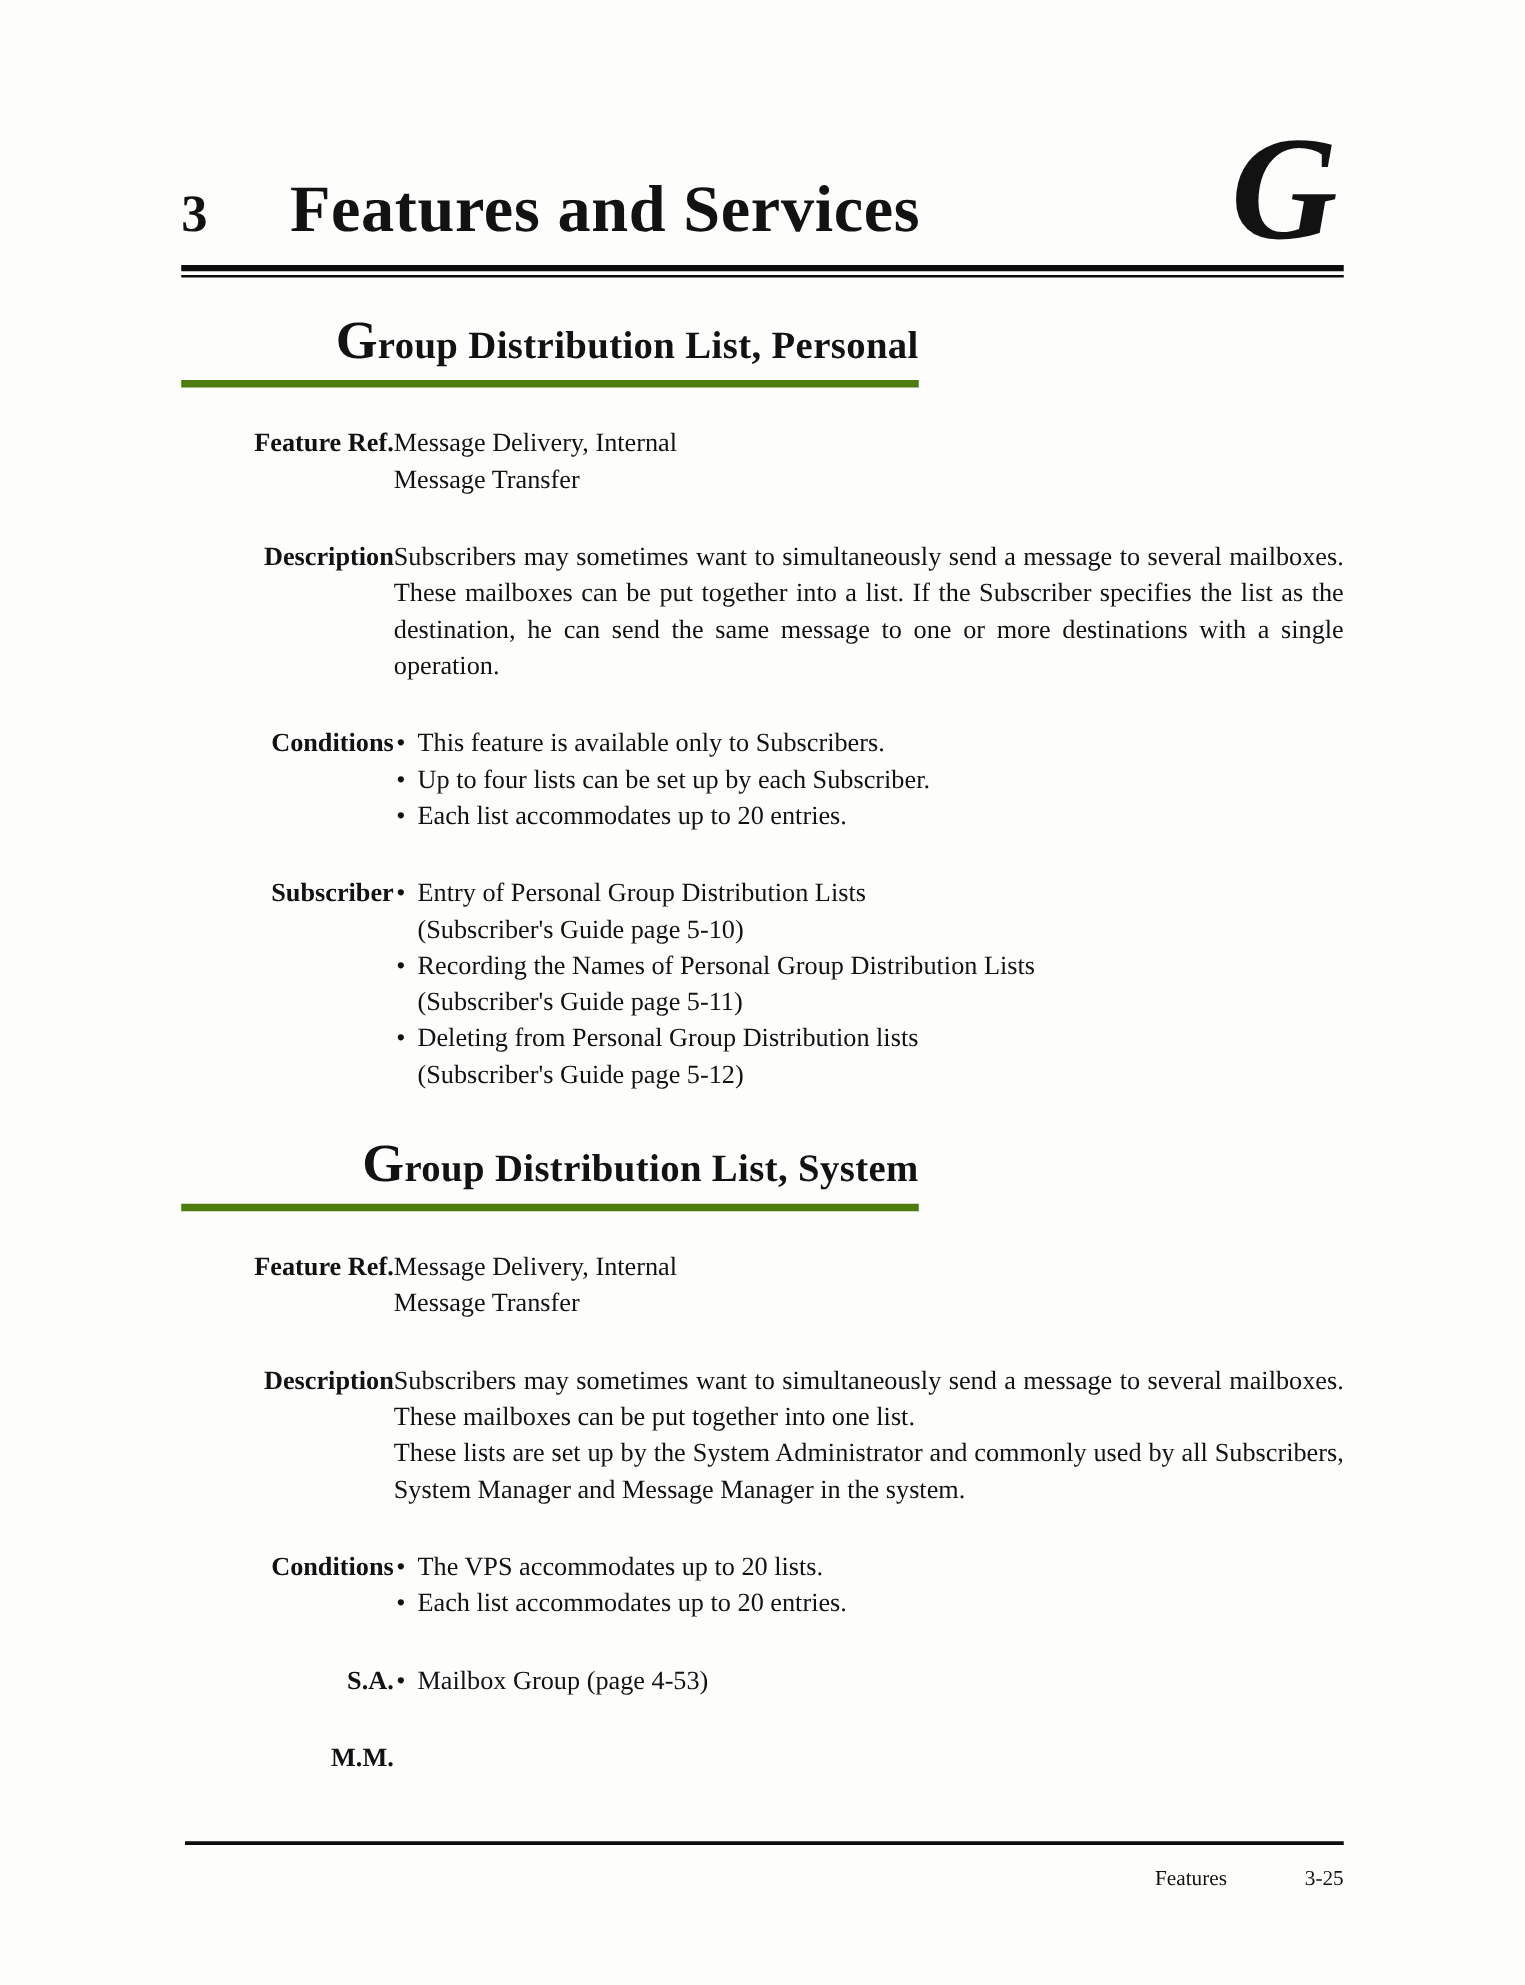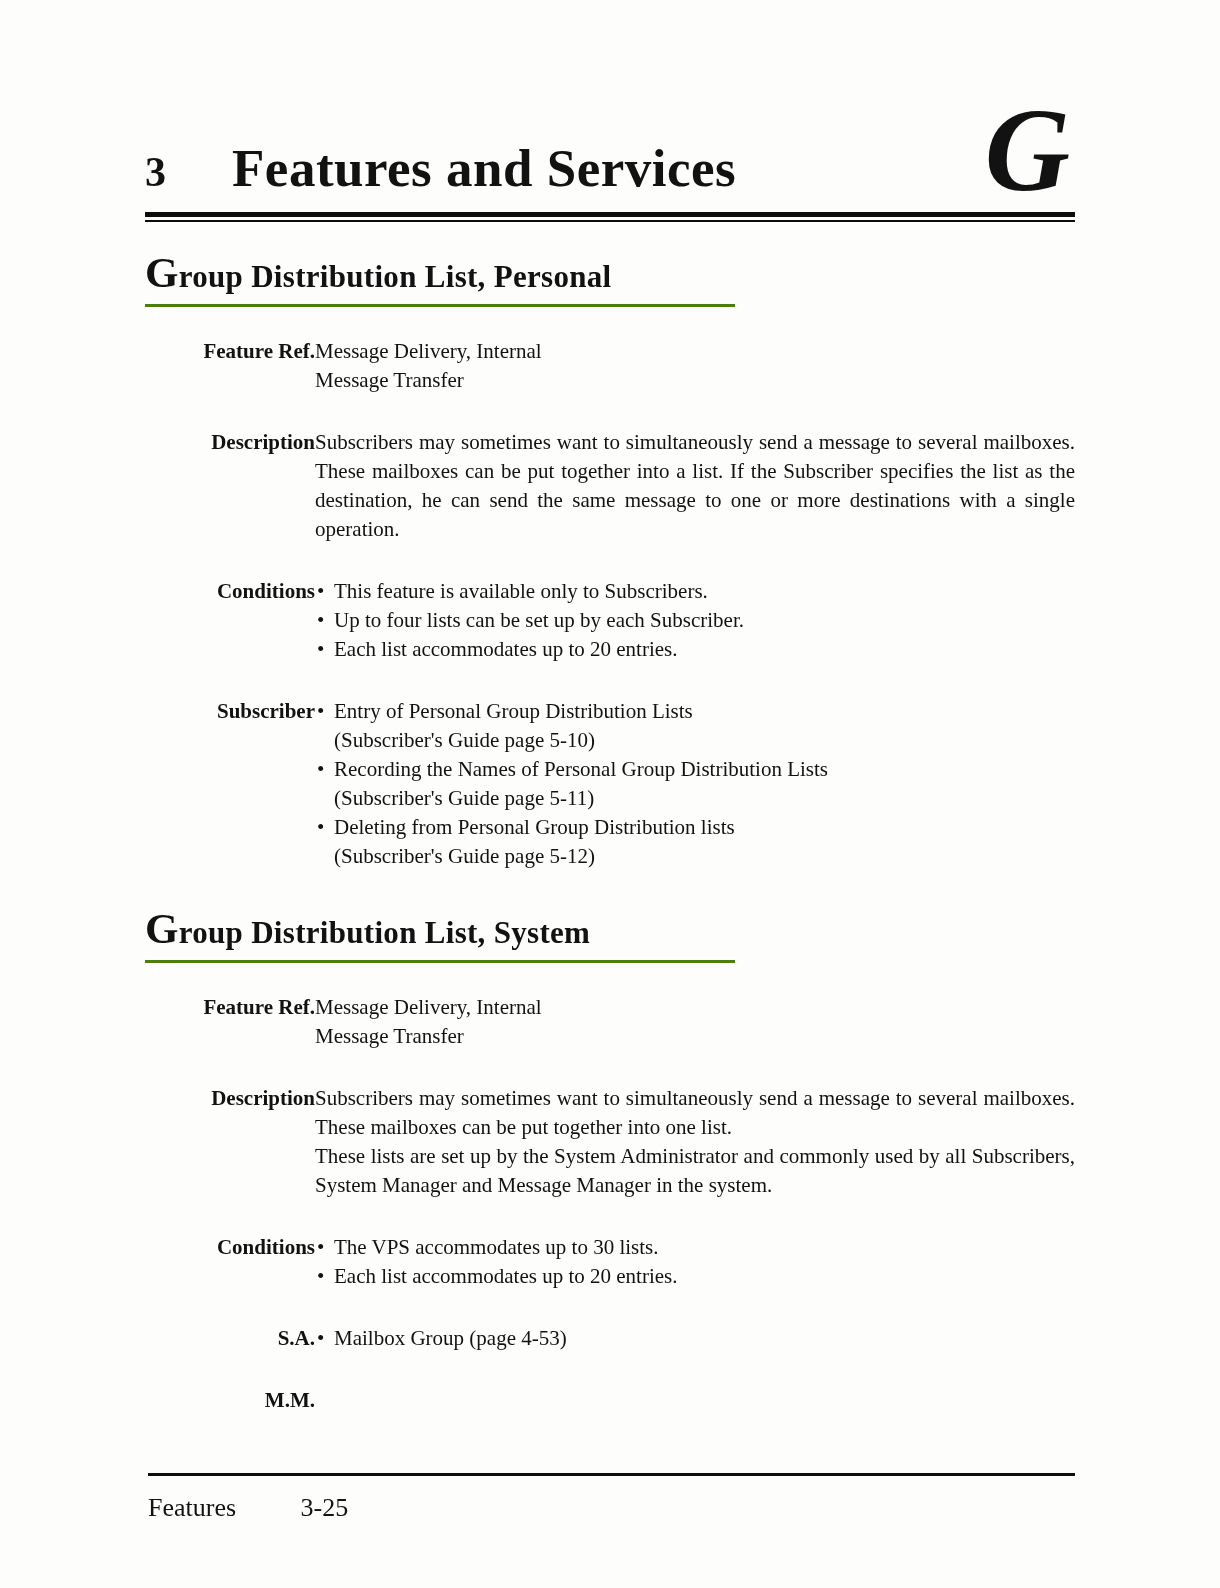--- a/index.html
+++ b/index.html
@@ -50,23 +50,24 @@
     border-top: 5px solid #0d0d0d;
     border-bottom: 2px solid #0d0d0d;
   }
   
   .section-title {
     margin-top: 26px;
     font-size: 31px;
     font-weight: bold;
     width: 590px;
     padding-bottom: 7px;
-    border-bottom: 3px solid #4d7c0f;
+    border-bottom: 6px solid #4d7c0f;
     letter-spacing: 0.3px;
     white-space: nowrap;
+    text-align: right;
   }
   .section-title::first-letter {
     font-size: 43px;
   }
   .section-body {
     margin-top: 30px;
     margin-bottom: 14px;
   }
   .row {
     display: flex;
@@ -99,22 +100,22 @@
     padding-left: 19px;
   }
   
   .page-footer {
     position: absolute;
     left: 148px;
     right: 145px;
     top: 1473px;
     border-top: 3px solid #0d0d0d;
     padding-top: 17px;
-    text-align: left;
-    font-size: 26px;
+    text-align: right;
+    font-size: 17px;
   }
   .footer-page-number {
     display: inline-block;
     margin-left: 58px;
   }
 </style>
 </head>
 <body>
 
 <div class="page">
@@ -185,21 +186,21 @@
           <div class="label">Description</div>
           <div class="rcontent">
             <div class="para">Subscribers may sometimes want to simultaneously send a message to several mailboxes.  These mailboxes can be put together into one list.</div>
             <div class="para">These lists are set up by the System Administrator and commonly used by all Subscribers, System Manager and Message Manager in the system.</div>
           </div>
         </div>
 
         <div class="row">
           <div class="label">Conditions</div>
           <div class="rcontent">
-            <div class="bullet">The VPS accommodates up to 30 lists.</div>
+            <div class="bullet">The VPS accommodates up to 20 lists.</div>
             <div class="bullet">Each list accommodates up to 20 entries.</div>
           </div>
         </div>
 
         <div class="row">
           <div class="label">S.A.</div>
           <div class="rcontent">
             <div class="bullet">Mailbox Group (page 4-53)</div>
           </div>
         </div>

